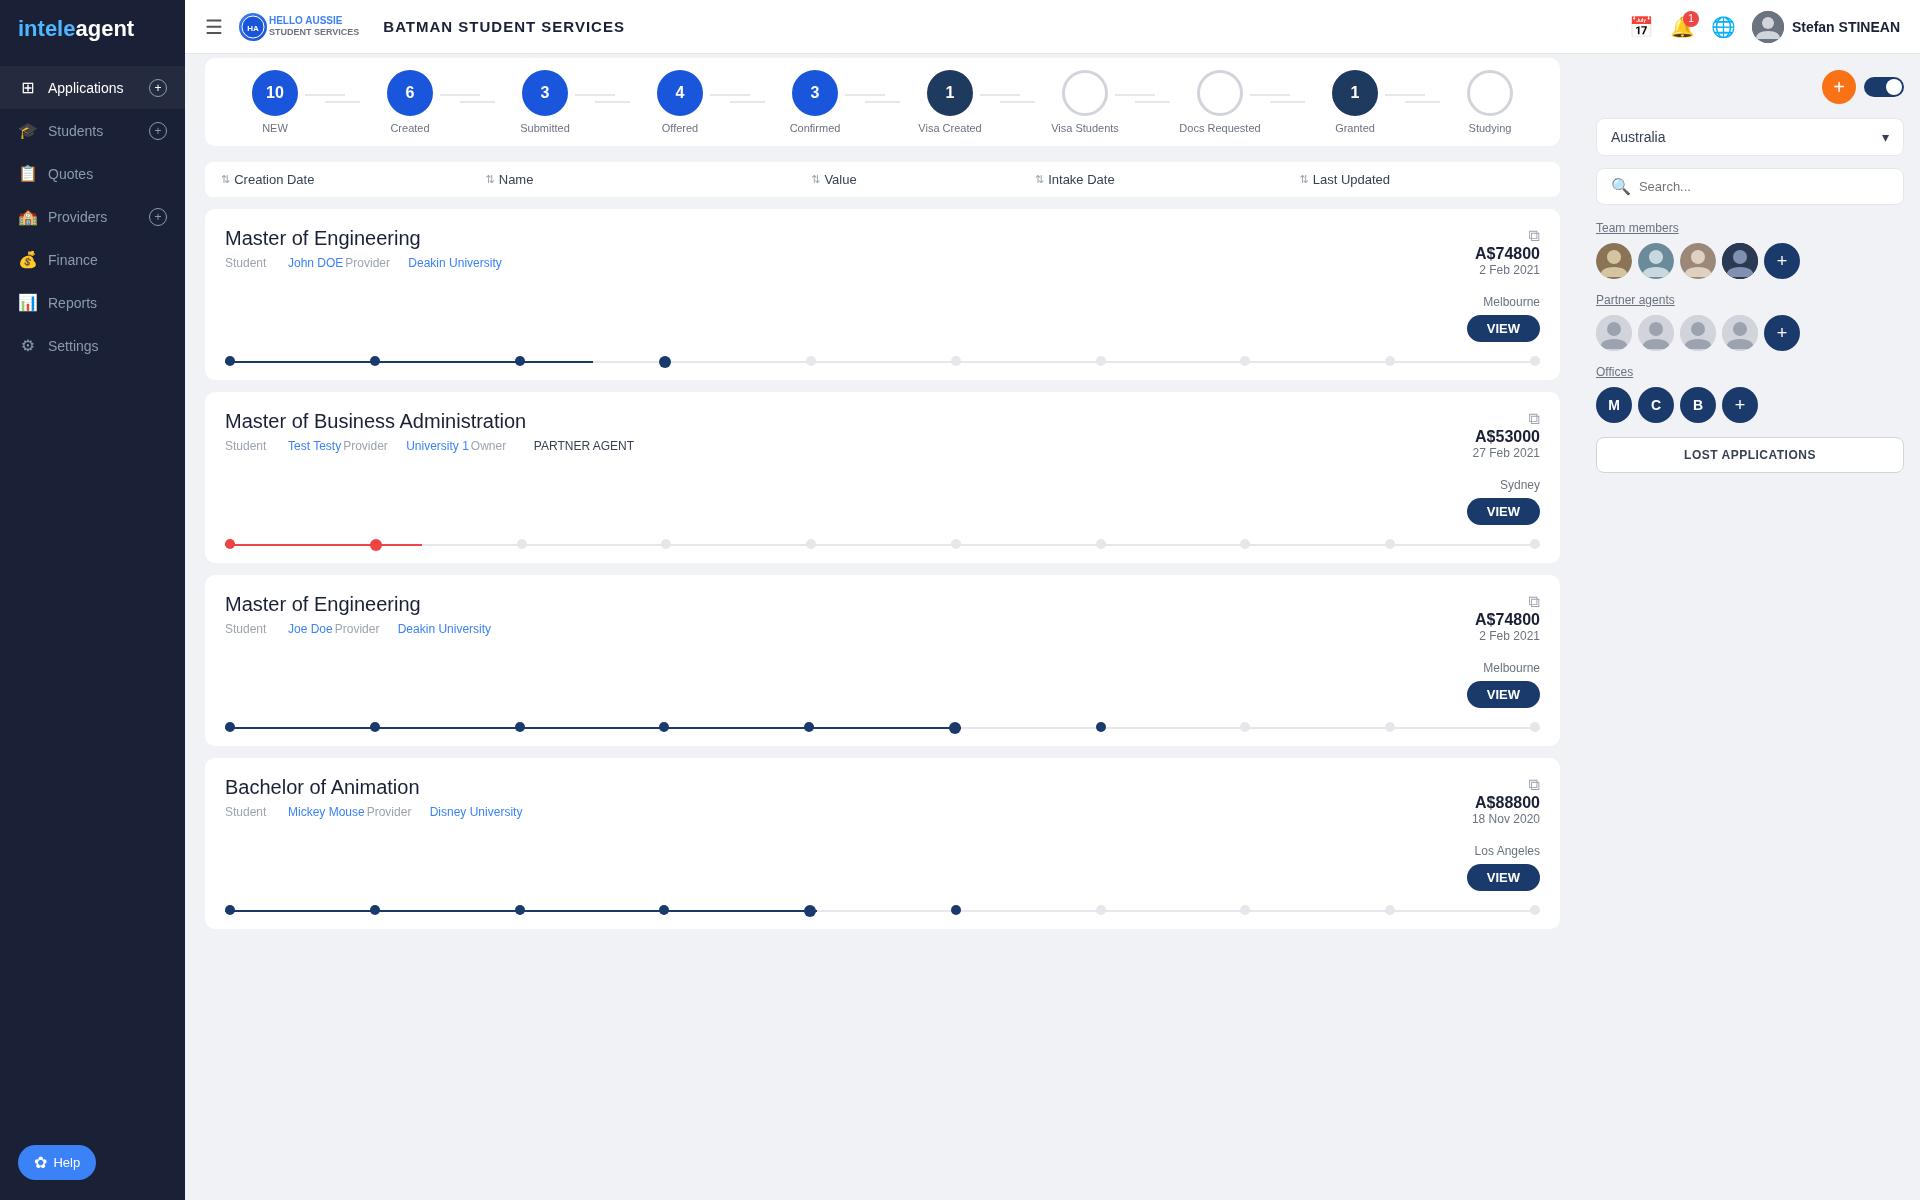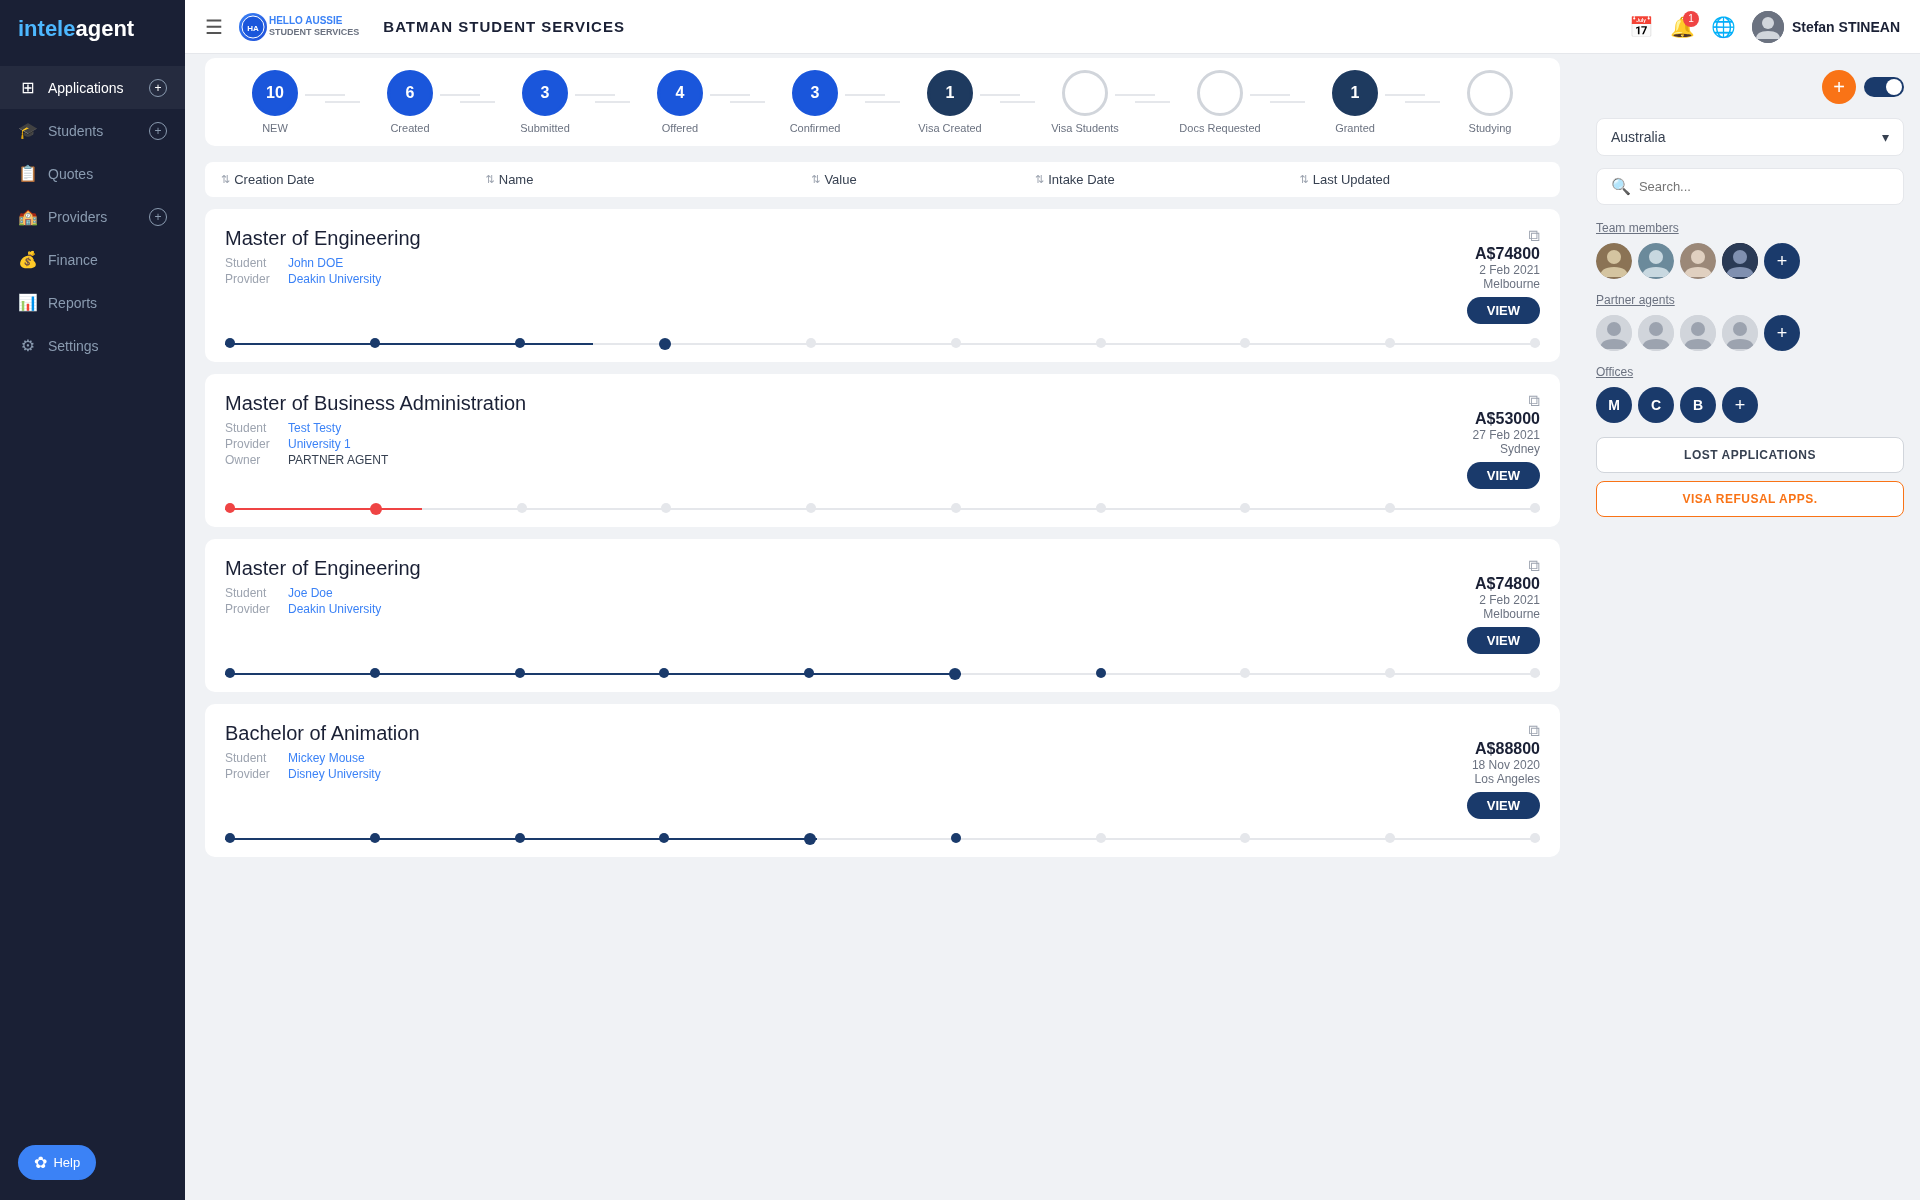--- a/index.html
+++ b/index.html
@@ -206,30 +206,30 @@
       margin-bottom: 12px;
       position: relative;
     }
     .app-card-header {
       display: flex;
       justify-content: space-between;
       align-items: flex-start;
       margin-bottom: 8px;
     }
     .app-title { font-size: 20px; font-weight: 400; color: #1a2035; margin-bottom: 6px; }
-    .app-meta { display: flex; flex-direction: column; gap: 2px; }
+    .app-meta { display: flex; flex-direction: row; gap: 2px; }
     .app-meta-row { display: flex; align-items: center; gap: 8px; font-size: 12px; }
     .meta-label { color: #9ca3af; width: 55px; }
     .meta-student { color: #3b82f6; font-weight: 500; cursor: pointer; }
     .meta-provider { color: #3b82f6; font-weight: 500; cursor: pointer; }
     .meta-owner { color: #374151; }
     .app-value-info { text-align: right; }
     .app-value { font-size: 16px; font-weight: 700; color: #1a2035; }
     .app-date { font-size: 12px; color: #6b7280; }
-    .app-location { font-size: 12px; color: #6b7280; }
+    .app-location { font-size: 12px; color: #6b7280; margin-top: 18px; }
     .app-view-btn {
       background: #1a3a6b;
       color: white;
       border: none;
       border-radius: 20px;
       padding: 6px 20px;
       font-size: 13px;
       font-weight: 600;
       cursor: pointer;
       margin-top: 6px;
@@ -871,17 +871,16 @@
       <div class="section-label">Offices</div>
       <div class="avatars-row">
         <div class="office-badge">M</div>
         <div class="office-badge">C</div>
         <div class="office-badge">B</div>
         <button class="av-plus">+</button>
       </div>
 
       <div class="action-btns">
         <button class="action-btn">LOST APPLICATIONS</button>
-        <button class="action-btn orange">VISA REFUSAL APPS.</button>
       </div>
     </div>
   </div>
 </div>
 
 </body></html>

